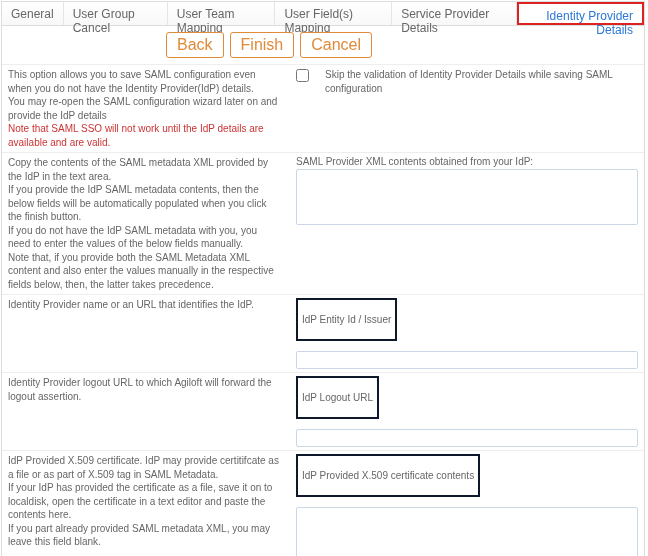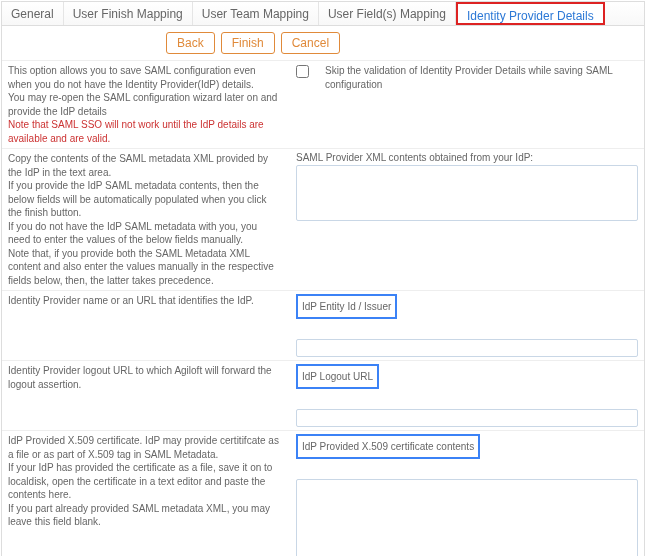--- a/index.html
+++ b/index.html
@@ -40,21 +40,21 @@
     display: flex;
     gap: 6px;
     padding: 6px 0 6px 164px;
   }
   .btn {
     border: 1px solid #e08a3a;
     color: #e08a3a;
     background: #fff;
     border-radius: 3px;
     padding: 3px 10px;
-    font-size: 12px;
+    font-size: 16px;
     cursor: pointer;
   }
   .section {
     display: flex;
     padding: 3px 6px;
     border-top: 1px solid #eee;
   }
   .left {
     width: 288px;
     padding-right: 14px;
@@ -81,36 +81,37 @@
   input.text {
     width: 100%;
     border: 1px solid #c9d7e6;
     border-radius: 2px;
     font-size: 10px;
     padding: 2px;
     height: 18px;
   }
   .hl-box {
     display: inline-block;
-    border: 2px solid #3b82f6;
-    padding: 5px 4px;
-    margin-bottom: 20px;
+    border: 2px solid #0f172a;
+    padding: 14px 4px;
+    margin-bottom: 10px;
   }
   .right-label { margin-bottom: 2px; }
 </style>
 </head>
 <body>
 
 <div class="wrap">
 
   <div class="tabs">
     <div class="tab">General</div>
-    <div class="tab">User Finish Mapping</div>
+    <div class="tab">User Group Cancel</div>
     <div class="tab">User Team Mapping</div>
     <div class="tab">User Field(s) Mapping</div>
+    <div class="tab">Service Provider Details</div>
     <div class="tab active">Identity Provider Details</div>
   </div>
 
   <div class="btn-row">
     <button class="btn">Back</button>
     <button class="btn">Finish</button>
     <button class="btn">Cancel</button>
   </div>
 
   <div class="section">

